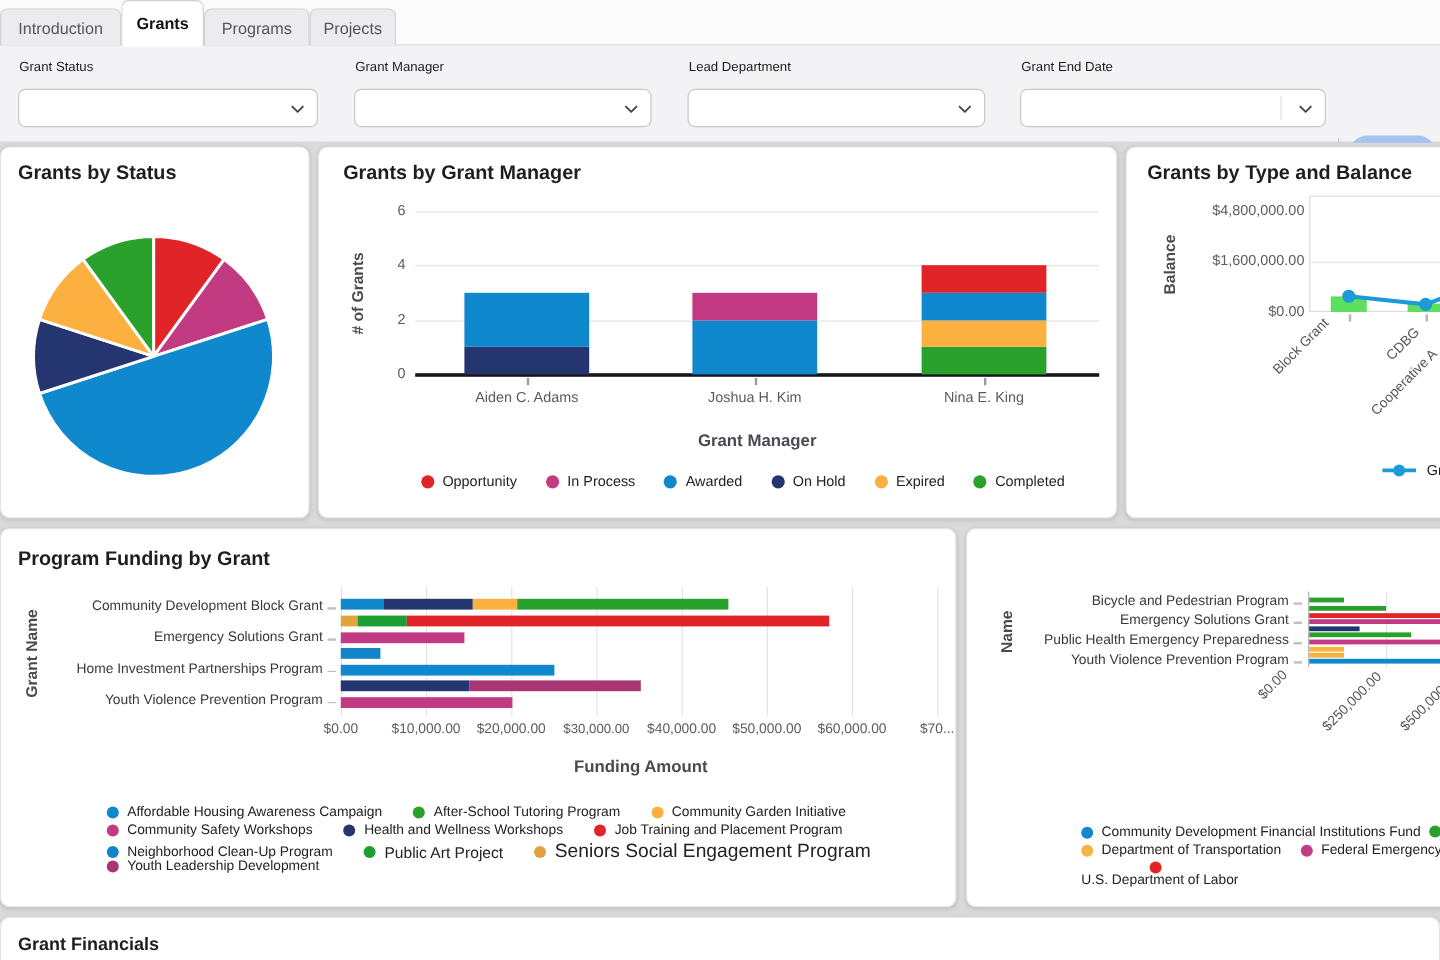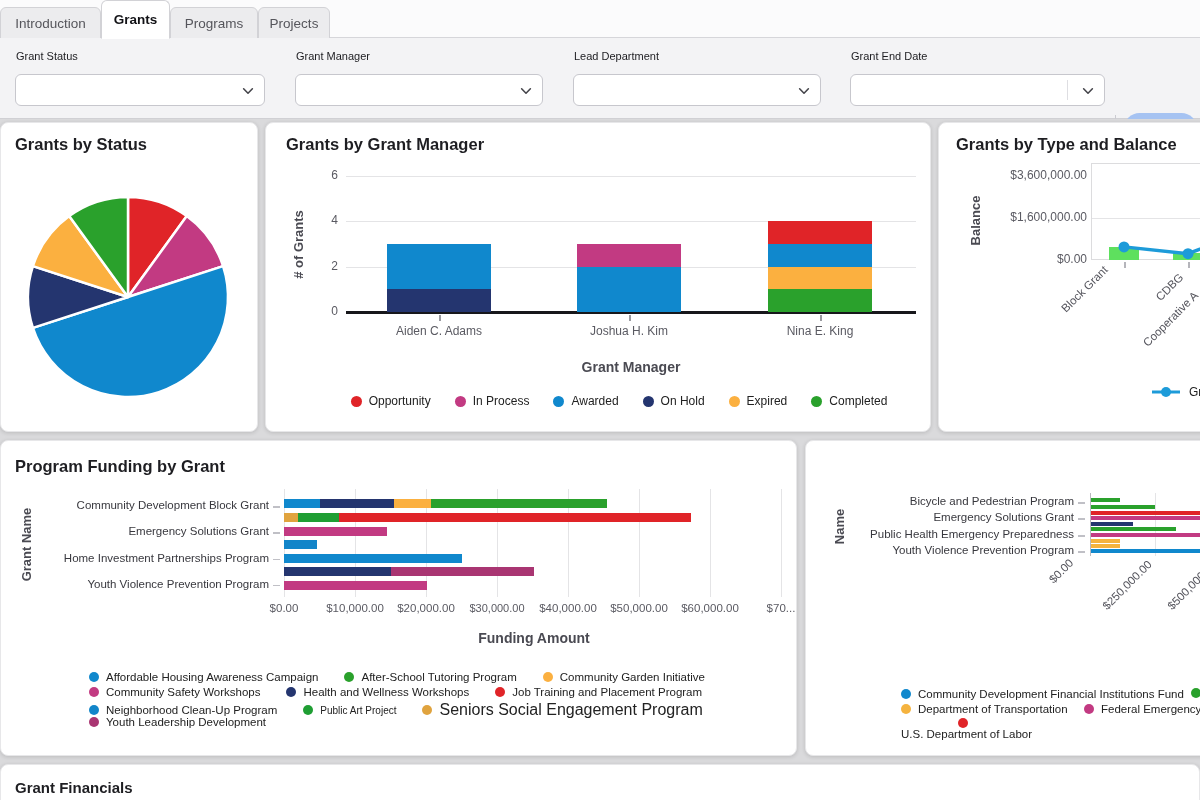--- a/index.html
+++ b/index.html
@@ -154,21 +154,21 @@
       <div class="bar" style="left: 502px; top: 121px; width: 104px; height: 22.6667px; background: rgb(16, 136, 205);"></div>
       <div class="bar" style="left: 502px; top: 98.3333px; width: 104px; height: 22.6667px; background: rgb(224, 36, 40);"></div>
       <div class="tickdash-v" style="left: 554px; top: 192px; height: 6px;"></div>
       <div class="tick-label" style="left: 469px; top: 201px; width: 170px; text-align: center;">Nina E. King</div>
     </section>
 
   <section class="card" id="card-type" style="left:938px;top:3px;width:352px;height:310px">
     <h2 class="card-title" style="left:17px;top:12px">Grants by Type and Balance</h2>
     <div class="axis-title rot" style="left:-4px;top:90px;width:80px;height:15px">Balance</div>
     <div id="c3-plot"></div>
-  <div class="tick-label" style="left: 30px; top: 45px; width: 118px; text-align: right;">$3,600,000.00</div>
+  <div class="tick-label" style="left: 30px; top: 45px; width: 118px; text-align: right;">$4,800,000.00</div>
       <div class="tick-label" style="left: 30px; top: 87px; width: 118px; text-align: right;">$1,600,000.00</div>
       <div class="tick-label" style="left: 30px; top: 129px; width: 118px; text-align: right;">$0.00</div>
       <div style="position: absolute; left: 152px; top: 40px; width: 196px; height: 97px; border: 1px solid rgb(220, 220, 222); box-sizing: border-box;"></div>
       <div class="gridline-h" style="left: 153px; top: 95px; width: 194px;"></div>
       <div class="bar" style="left: 170px; top: 124.4px; width: 30px; height: 12.6px; background: rgb(94, 224, 94);"></div>
       <div class="bar" style="left: 234px; top: 130.175px; width: 30px; height: 6.825px; background: rgb(94, 224, 94);"></div>
       <div class="tickdash-v" style="left: 185px; top: 139px; height: 6px; background: rgb(181, 181, 187);"></div>
       <div class="tickdash-v" style="left: 249px; top: 139px; height: 6px; background: rgb(181, 181, 187);"></div>
       <div class="cat-label rot45" style="left: 103px; top: 160px; width: 85px; text-align: center; color: rgb(85, 85, 93);">Block Grant</div>
       <div class="cat-label rot45" style="left: 208px; top: 158px; width: 45px; text-align: center; color: rgb(85, 85, 93);">CDBG</div>
@@ -219,21 +219,21 @@
           <div class="legend-item" style="font-size: 11.5px;">
             <div class="dot" style="width: 10px; height: 10px; background: rgb(224, 36, 40);"></div>
             <span>Job Training and Placement Program</span>
           </div>
         </div>
         <div class="legend-flex" style="left: 88px; top: 260px; gap: 26px;">
           <div class="legend-item" style="font-size: 11.5px;">
             <div class="dot" style="width: 10px; height: 10px; background: rgb(18, 133, 201);"></div>
             <span>Neighborhood Clean-Up Program</span>
           </div>
-          <div class="legend-item" style="font-size: 10px;">
+          <div class="legend-item" style="font-size: 13px;">
             <div class="dot" style="width: 10px; height: 10px; background: rgb(31, 158, 51);"></div>
             <span>Public Art Project</span>
           </div>
           <div class="legend-item" style="font-size: 16px;">
             <div class="dot" style="width: 10px; height: 10px; background: rgb(224, 163, 62);"></div>
             <span>Seniors Social Engagement Program</span>
           </div>
         </div>
         <div class="legend-flex" style="left: 88px; top: 275px; gap: 26px;">
           <div class="legend-item" style="font-size: 11.5px;">

